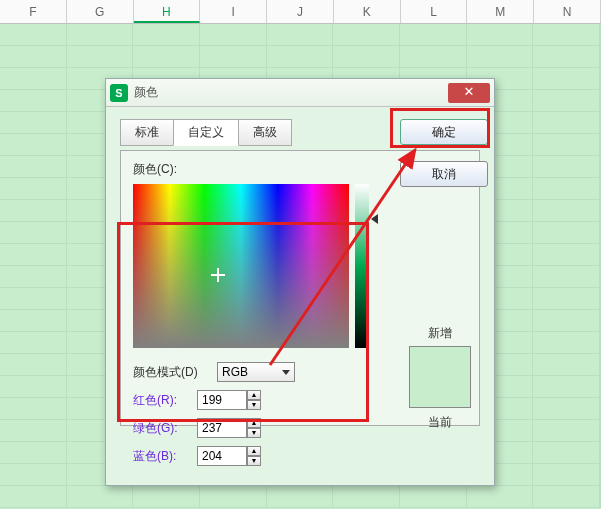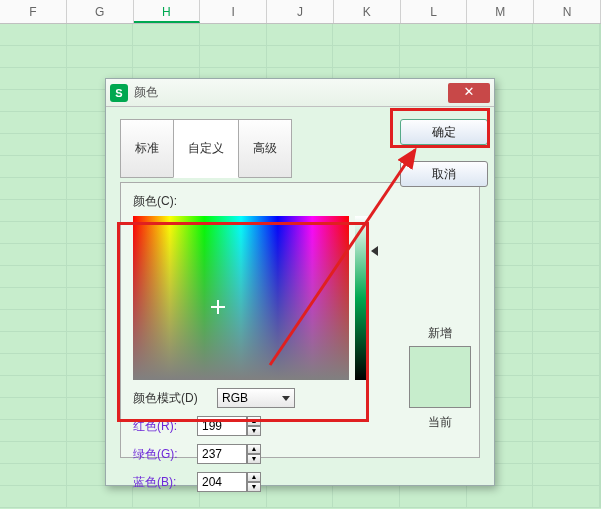--- a/index.html
+++ b/index.html
@@ -17,21 +17,21 @@
 
 .dialog { position: absolute; left: 105px; top: 78px; width: 390px; height: 408px; background: #e2f5e5; border: 1px solid #9aa; box-shadow: 2px 3px 8px rgba(0,0,0,0.3); }
 .titlebar { height: 28px; background: linear-gradient(#f5faf5, #e8f2e8); border-bottom: 1px solid #c0c0c0; display: flex; align-items: center; padding: 0 4px; }
 .app-icon { width: 18px; height: 18px; background: #00a850; border-radius: 3px; margin-right: 6px; display: flex; align-items: center; justify-content: center; color: #fff; font-weight: bold; font-size: 11px; }
 .title-text { color: #555; flex: 1; }
 .close-x { width: 42px; height: 20px; background: #c84848; border-radius: 2px; color: #fff; text-align: center; line-height: 18px; font-size: 13px; cursor: pointer; }
 
 .dialog-body { padding: 12px 14px; position: relative; height: calc(100% - 28px); }
 
 .tabs { display: flex; gap: 0; margin-bottom: 4px; }
-.tab { padding: 20px 14px; border: 1px solid #aaa; background: linear-gradient(#fefefe,#e8e8e8); cursor: pointer; color: #333; }
+.tab { padding: 4px 14px; border: 1px solid #aaa; background: linear-gradient(#fefefe,#e8e8e8); cursor: pointer; color: #333; }
 .tab.active { background: #fff; border-bottom: 1px solid #fff; position: relative; z-index: 2; }
 .tab + .tab { margin-left: -1px; }
 
 .panel { border: 1px solid #aaa; background: #eef8ef; padding: 10px 12px 14px; height: 276px; position: relative; }
 
 .color-label { color: #333; margin-bottom: 6px; }
 
 .picker-wrap { display: flex; gap: 6px; }
 .gradient-box { width: 216px; height: 164px; position: relative; cursor: crosshair;
   background:
@@ -40,21 +40,21 @@
 }
 .crosshair { position: absolute; width: 14px; height: 14px; pointer-events: none; }
 .crosshair::before, .crosshair::after { content:""; position:absolute; background:#fff; }
 .crosshair::before { left:6px; top:0; width:2px; height:14px; }
 .crosshair::after { top:6px; left:0; height:2px; width:14px; }
 .crosshair .dot { position:absolute; left:5px; top:5px; width:4px; height:4px; background:transparent; }
 
 .lum-bar { width: 14px; height: 164px; background: linear-gradient(to bottom, #fff 0%, #00a850 50%, #000 100%); position: relative; }
 .lum-arrow { position: absolute; left: 16px; top: 30px; width: 0; height: 0; border-top: 5px solid transparent; border-bottom: 5px solid transparent; border-right: 7px solid #333; }
 
-.mode-row { display: flex; align-items: center; gap: 6px; margin-top: 8px; }
+.mode-row { display: flex; align-items: center; gap: 6px; margin-top: 14px; }
 .mode-row label { width: 78px; color: #333; }
 .select { width: 78px; height: 20px; border: 1px solid #888; background: linear-gradient(#fff,#e8e8e8); display: flex; align-items: center; justify-content: space-between; padding: 4px 4px; cursor: pointer; }
 .select .caret { width: 0; height: 0; border-left: 4px solid transparent; border-right: 4px solid transparent; border-top: 5px solid #333; }
 
 .num-row { display: flex; align-items: center; gap: 6px; margin-top: 8px; }
 .num-row label { width: 58px; color: #6d28d9; }
 .spin { display: flex; border-radius: 6px; }
 .spin input { width: 50px; height: 20px; border: 1px solid #888; padding: 0 4px; background: #fff; }
 .spin .btns { display: flex; flex-direction: column; }
 .spin .btns div { width: 14px; height: 10px; border: 1px solid #888; background: linear-gradient(#fdfdfd,#e0e0e0); font-size: 7px; text-align: center; line-height: 8px; cursor: pointer; }

